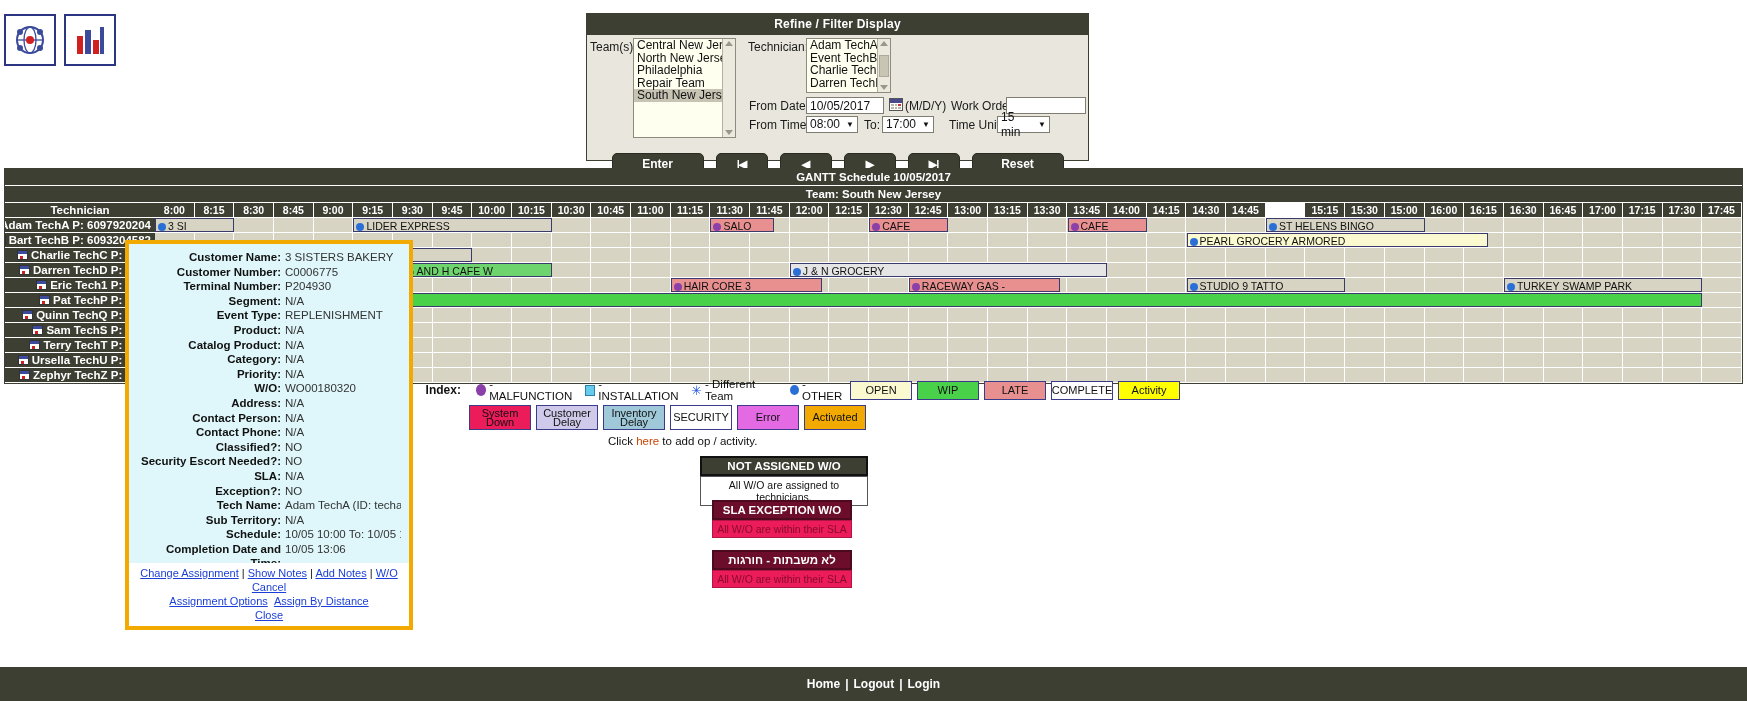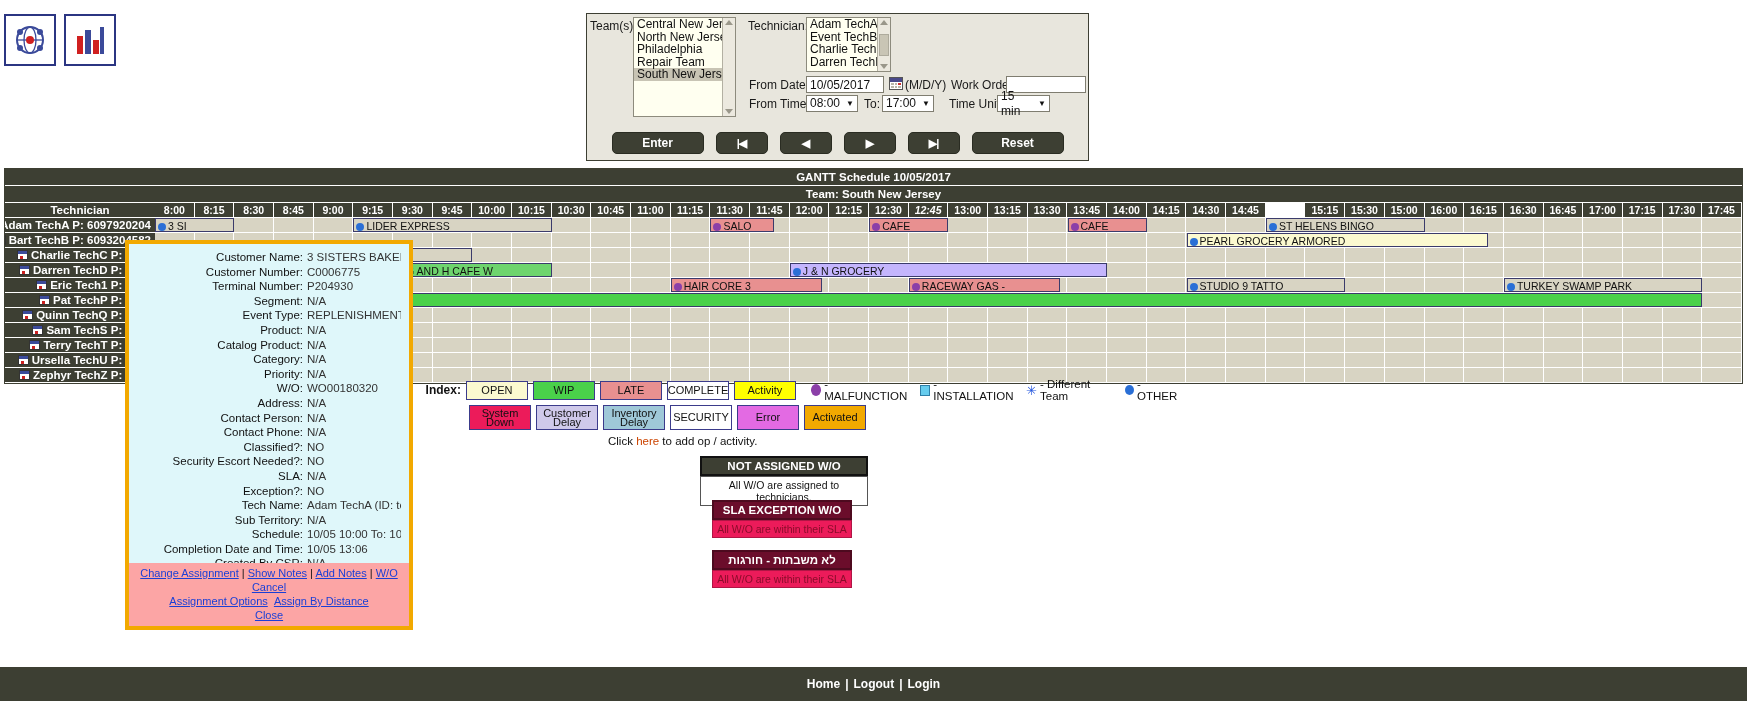--- a/index.html
+++ b/index.html
@@ -154,24 +154,24 @@
   .sbox.sla .bd { background: #ec1b5a; color: #8a0c2a; border-color: #b01545; }
 
   
   .popup {
     position: absolute; left: 125px; top: 240px; width: 288px; height: 390px;
     background: #dff7fa; border: 4px solid #f2a900; z-index: 50;
     font-size: 11.5px; color: #111;
   }
   .popup .inner { padding: 6px 8px 4px 4px; }
   .prow { display: flex; line-height: 14.6px; }
-  .pk { flex: 0 0 152px; text-align: right; font-weight: normal; padding-right: 4px; color: #111; margin-left: 22px; }
+  .pk { flex: 0 0 152px; text-align: right; font-weight: bold; padding-right: 4px; color: #111; }
   .pv { flex: 1; color: #333; white-space: nowrap; overflow: hidden; }
   .popup-foot {
-    position: absolute; left: 0; bottom: 0; width: 100%; background: #fca5a5;
+    position: absolute; left: 0; bottom: 0; width: 100%; background: #ffffff;
     text-align: center; font-size: 11px; padding: 3px 0 4px 0; line-height: 14px;
   }
   .popup-foot a { color: #1b3fd6; text-decoration: underline; cursor: pointer; }
   .popup-foot .sep { color: #111; }
 
   
   .footer {
     position: absolute; left: 0; bottom: 0; width: 100%; height: 34px;
     background: #3d3f33; color: #ffffff; display: flex; align-items: center; justify-content: center;
     font-size: 12px; font-weight: bold; gap: 5px;
@@ -202,20 +202,21 @@
         <rect x="4" y="4" width="32" height="32" fill="#ffffff"></rect>
         <rect x="7" y="16" width="6" height="18" fill="#d02020"></rect>
         <rect x="15" y="10" width="6" height="24" fill="#3b4a9a"></rect>
         <rect x="23" y="20" width="6" height="14" fill="#d02020"></rect>
         <rect x="30" y="7" width="4" height="27" fill="#3b4a9a"></rect>
       </svg>
     </div>
   </div>
 
   <div class="filter-panel">
+    <div class="filter-title">Refine / Filter Display</div>
     <div class="filter-body">
 
       <div class="flabel" style="left:3px; top:5px;">Team(s):</div>
       <div class="listbox" style="left:46px; top:3px; width:103px; height:100px;">
         <div class="opt">Central New Jersey</div>
         <div class="opt">North New Jersey</div>
         <div class="opt">Philadelphia</div>
         <div class="opt">Repair Team</div>
         <div class="opt sel">South New Jersey</div>
         <div class="lb-scroll">
@@ -355,21 +356,21 @@
             <div class="th-cell" style="width: 2.5%;">10:15</div>
             <div class="th-cell" style="width: 2.5%;">10:30</div>
             <div class="th-cell" style="width: 2.5%;">10:45</div>
             <div class="th-cell" style="width: 2.5%;">11:00</div>
             <div class="th-cell" style="width: 2.5%;">11:15</div>
             <div class="th-cell" style="width: 2.5%;">11:30</div>
             <div class="th-cell" style="width: 2.5%;">11:45</div>
             <div class="th-cell" style="width: 2.5%;">12:00</div>
             <div class="th-cell" style="width: 2.5%;">12:15</div>
             <div class="th-cell" style="width: 2.5%;">12:30</div>
-            <div class="th-cell" style="width: 2.5%; font-style: italic;">12:45</div>
+            <div class="th-cell" style="width: 2.5%;">12:45</div>
             <div class="th-cell" style="width: 2.5%;">13:00</div>
             <div class="th-cell" style="width: 2.5%;">13:15</div>
             <div class="th-cell" style="width: 2.5%;">13:30</div>
             <div class="th-cell" style="width: 2.5%;">13:45</div>
             <div class="th-cell" style="width: 2.5%;">14:00</div>
             <div class="th-cell" style="width: 2.5%;">14:15</div>
             <div class="th-cell" style="width: 2.5%;">14:30</div>
             <div class="th-cell" style="width: 2.5%;">14:45</div>
             <div class="th-cell" style="width: 2.5%; margin-top: 32px;">15:00</div>
             <div class="th-cell" style="width: 2.5%;">15:15</div>
@@ -561,21 +562,21 @@
               <div class="cell" style="width: 2.5%;"></div>
               <div class="cell" style="width: 2.5%;"></div>
               <div class="cell" style="width: 2.5%;"></div>
               <div class="cell" style="width: 2.5%;"></div>
               <div class="cell" style="width: 2.5%;"></div>
               <div class="cell" style="width: 2.5%;"></div>
               <div class="cell" style="width: 2.5%;"></div>
               <div class="cell" style="width: 2.5%;"></div>
               <div class="bars">
                 <div class="bar" style="left: 15%; width: 10%; background: rgb(110, 212, 110);"><span class="dot" style="background: rgb(42, 111, 214);"></span><span>G AND H CAFE W</span></div>
-                <div class="bar" style="left: 40%; width: 20%; background: #c4b5fd; text-decoration: underline;"><span class="dot" style="background: rgb(42, 111, 214);"></span><span>J &amp; N GROCERY</span></div>
+                <div class="bar" style="left: 40%; width: 20%; background: #e5e5e5; text-decoration: underline;"><span class="dot" style="background: rgb(42, 111, 214);"></span><span>J &amp; N GROCERY</span></div>
               </div>
             </div>
             <div class="row">
               <div class="cell" style="width: 2.5%;"></div>
               <div class="cell" style="width: 2.5%;"></div>
               <div class="cell" style="width: 2.5%;"></div>
               <div class="cell" style="width: 2.5%;"></div>
               <div class="cell" style="width: 2.5%;"></div>
               <div class="cell" style="width: 2.5%;"></div>
               <div class="cell" style="width: 2.5%;"></div>
@@ -880,53 +881,53 @@
               <div class="bars"></div>
             </div>
           </div>
       </div>
     </div>
   </div>
 
   <div class="legend">
     <div class="lg-row">
       <div class="lg-lbl">Index:</div>
-      <div id="lg1" style="display:flex; gap:5px;">
-          <div class="chip" style="background: rgb(251, 249, 208);">
-            <span>OPEN</span>
-          </div>
-          <div class="chip" style="background: rgb(74, 209, 74);">
-            <span>WIP</span>
-          </div>
-          <div class="chip" style="background: rgb(232, 144, 144);">
-            <span>LATE</span>
-          </div>
-          <div class="chip" style="background: rgb(255, 255, 255);">
-            <span>COMPLETE</span>
-          </div>
-          <div class="chip" style="background: rgb(255, 255, 0);">
-            <span>Activity</span>
-          </div>
-        </div>
       <div id="lgsym" style="display:flex; gap:8px; margin-left:6px;">
           <div class="lg-sym">
             <span class="sym-circle"></span>
             <span>- MALFUNCTION</span>
           </div>
           <div class="lg-sym">
             <span class="sym-square"></span>
             <span>- INSTALLATION</span>
           </div>
           <div class="lg-sym">
             <span class="sym-star">✳</span>
             <span>- Different Team</span>
           </div>
           <div class="lg-sym">
             <span class="sym-blue"></span>
             <span>- OTHER</span>
+          </div>
+        </div>
+      <div id="lg1" style="display:flex; gap:5px;">
+          <div class="chip" style="background: rgb(251, 249, 208);">
+            <span>OPEN</span>
+          </div>
+          <div class="chip" style="background: rgb(74, 209, 74);">
+            <span>WIP</span>
+          </div>
+          <div class="chip" style="background: rgb(232, 144, 144);">
+            <span>LATE</span>
+          </div>
+          <div class="chip" style="background: rgb(255, 255, 255);">
+            <span>COMPLETE</span>
+          </div>
+          <div class="chip" style="background: rgb(255, 255, 0);">
+            <span>Activity</span>
           </div>
         </div>
     </div>
     <div class="lg-row">
       <div class="lg-lbl"></div>
       <div id="lg2" style="display:flex; gap:5px;">
           <div class="chip tall" style="background: rgb(236, 27, 90);">
             <span>System Down</span>
           </div>
           <div class="chip tall" style="background: rgb(207, 201, 234);">

